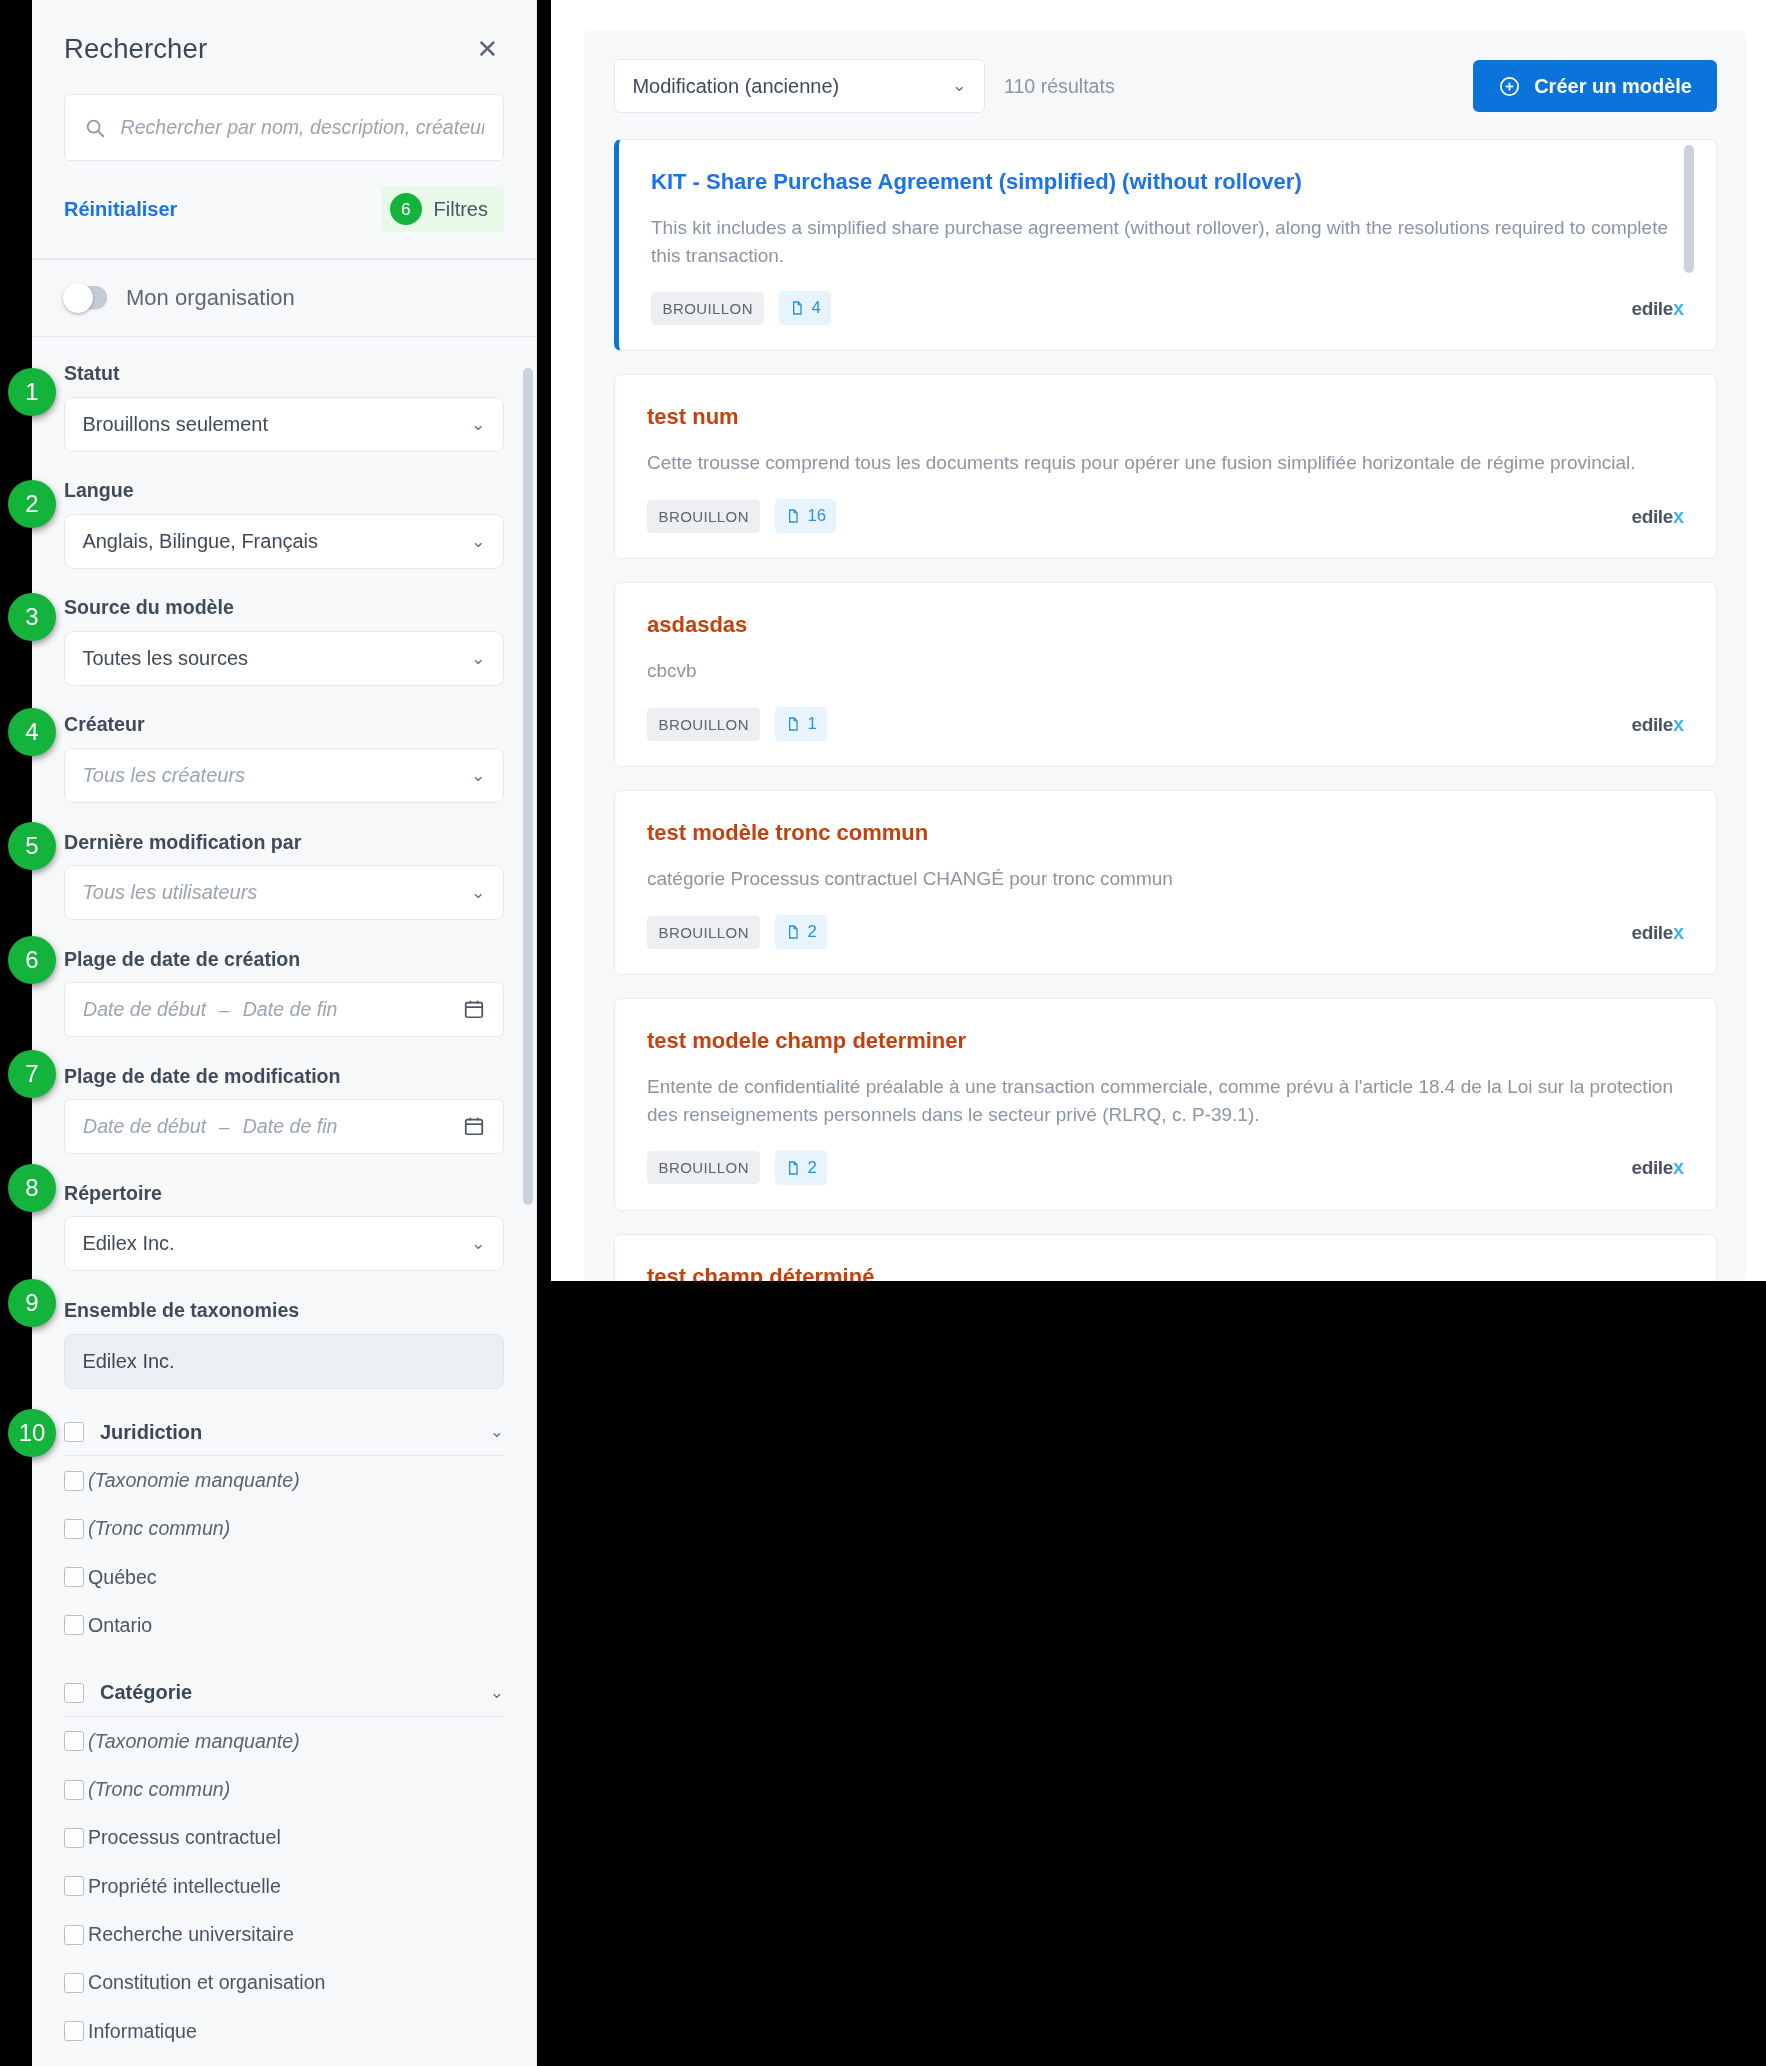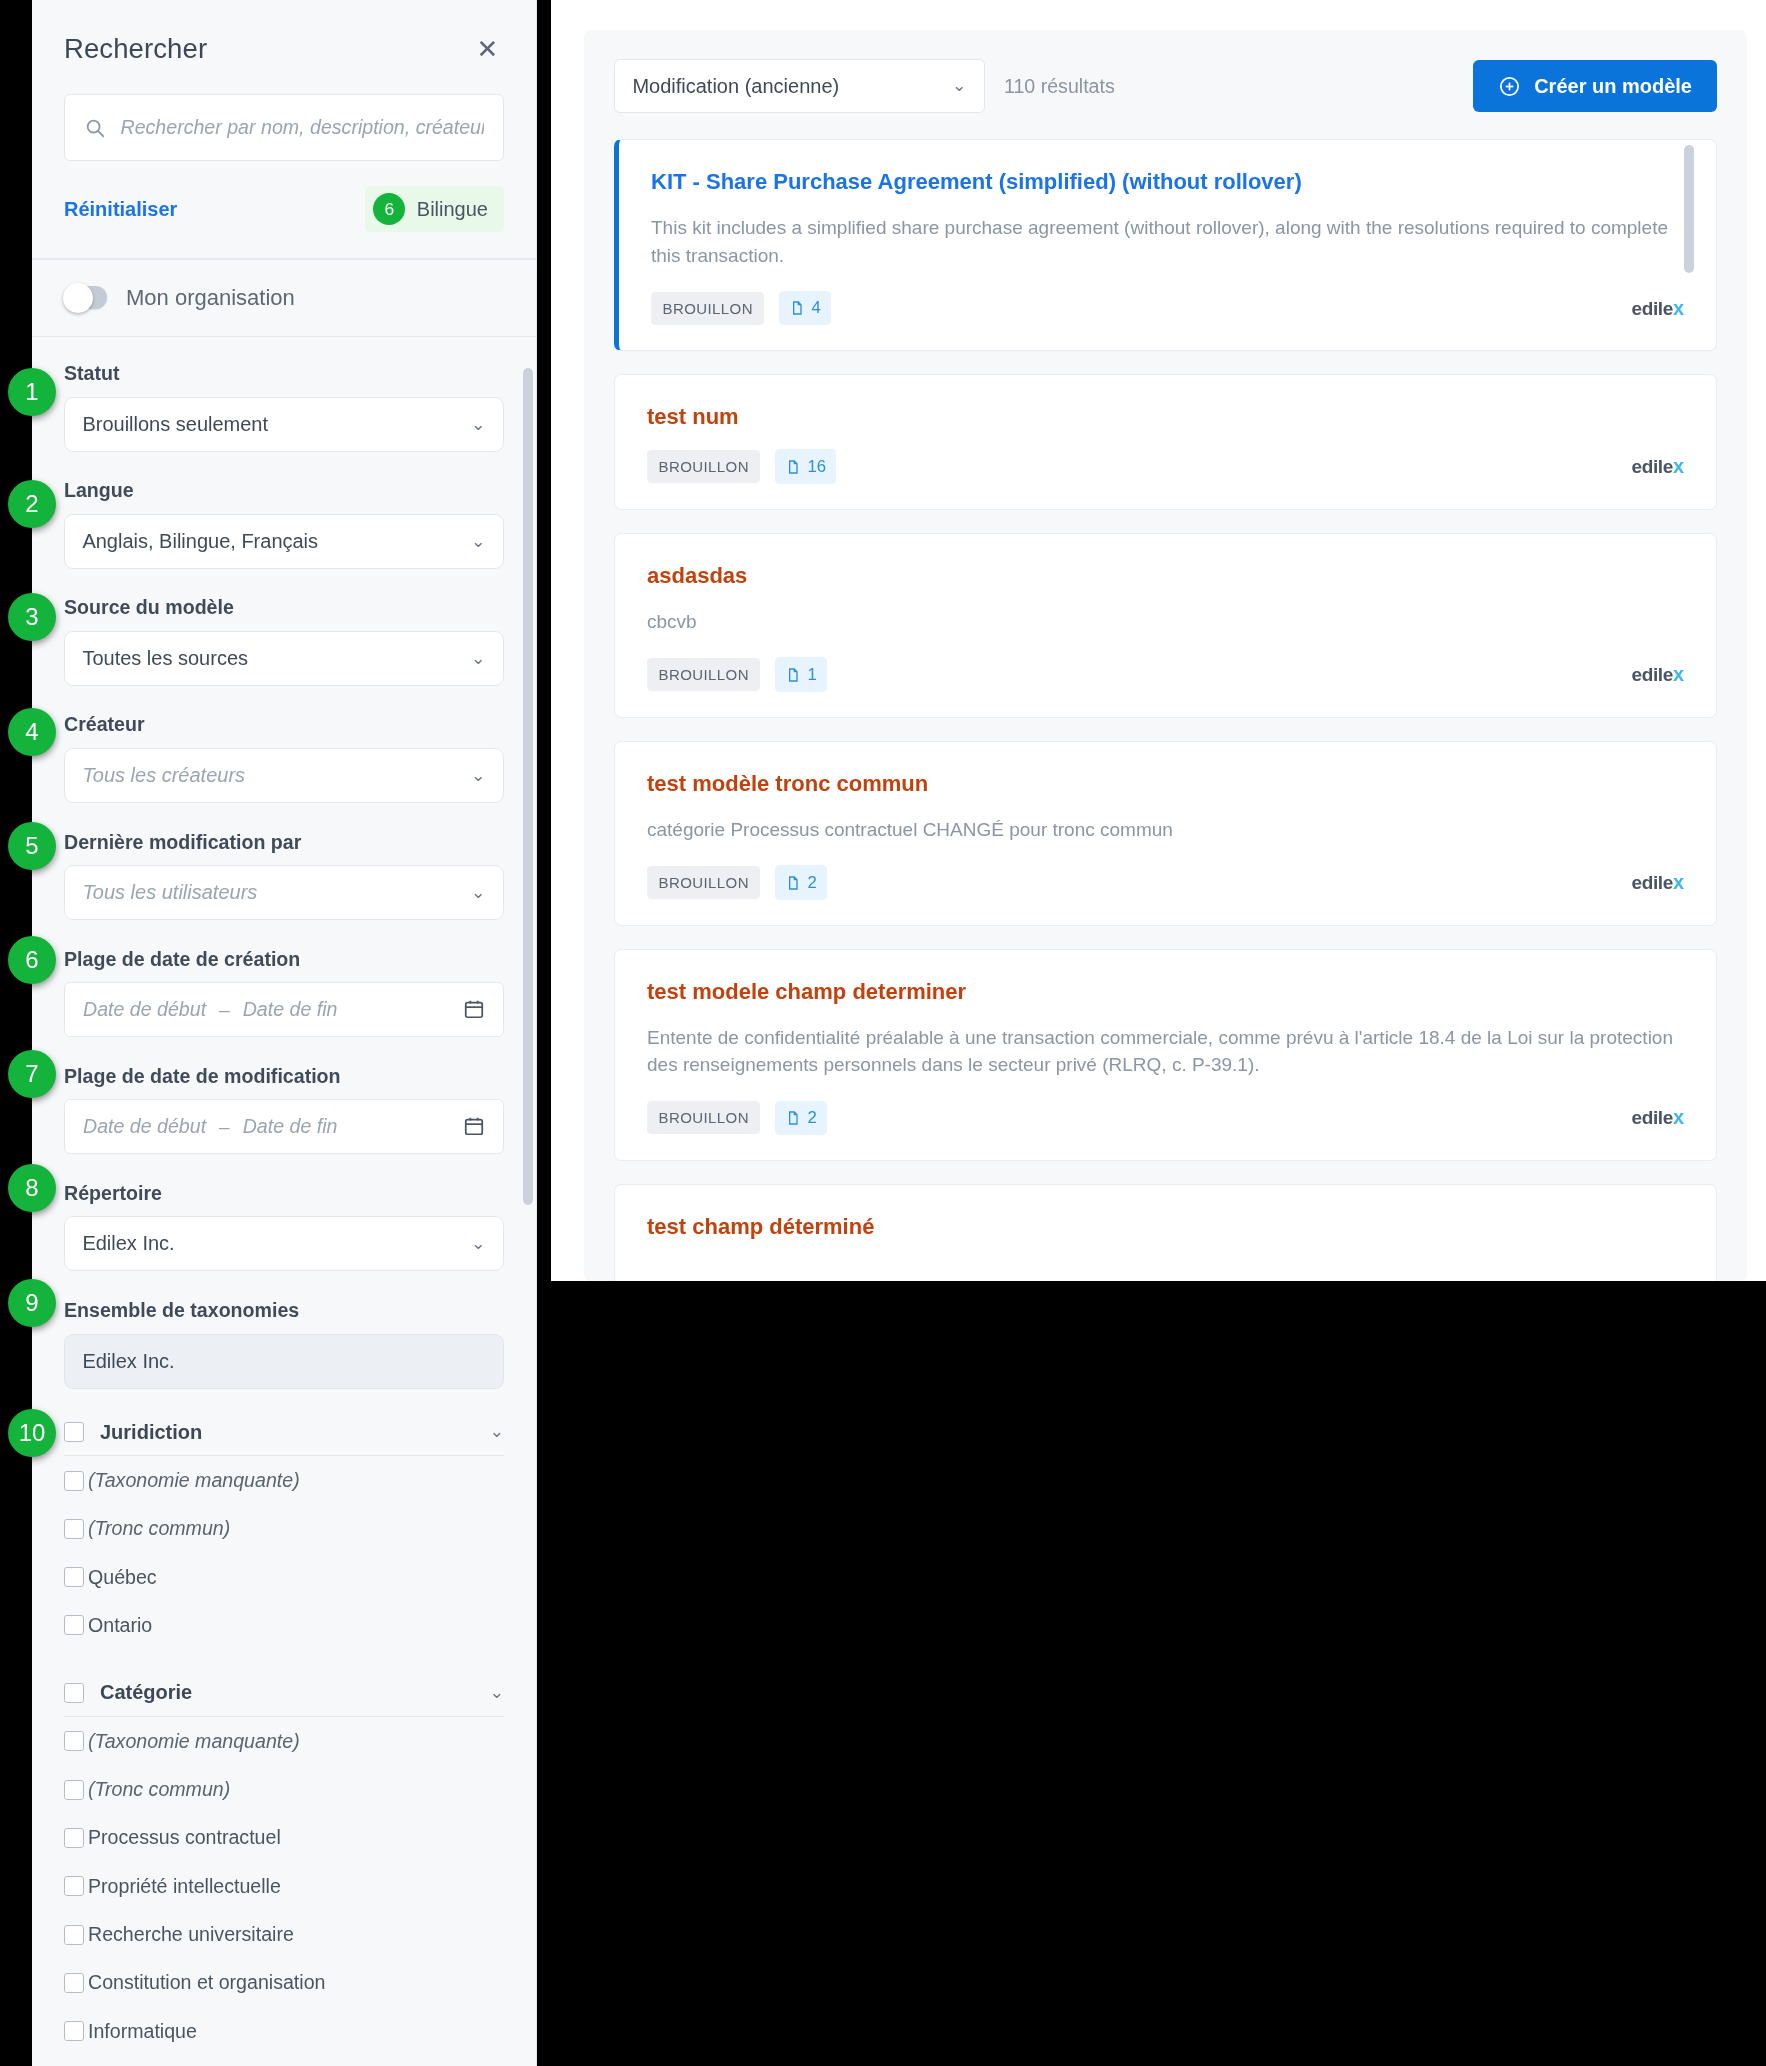--- a/index.html
+++ b/index.html
@@ -195,21 +195,21 @@
           <circle cx="10.5" cy="10.5" r="6.5"></circle>
             <line x1="15.5" y1="15.5" x2="21" y2="21" stroke-linecap="round"></line>
         </svg>
         <input class="search-input" type="text" placeholder="Rechercher par nom, description, créateur" style="">
       </div>
 
       <div class="reset-row">
         <span class="reset-link">Réinitialiser</span>
         <div class="filters-chip">
           <span class="filters-count">6</span>
-          <span class="filters-label">Bilingue</span>
+          <span class="filters-label">Filtres</span>
         </div>
       </div>
     </div>
 
     <div class="sb-divider"></div>
 
     <div class="org-row">
       <div class="toggle">
         <div class="knob"></div>
       </div>
@@ -414,20 +414,21 @@
             </span>
             <span class="logo">
               <span class="lt">edile</span>
               <span class="lx">x</span>
             </span>
           </div>
         </div>
 
         <div class="card">
           <div class="card-title">test num</div>
+          <div class="card-desc">Cette trousse comprend tous les documents requis pour opérer une fusion simplifiée horizontale de régime provincial.</div>
           <div class="card-foot">
             <span class="badge-draft">BROUILLON</span>
             <span class="badge-docs">
               <svg width="16" height="16" viewBox="0 0 24 24" fill="none" stroke="#2a8fe0" stroke-width="2">
                 <path d="M7 3h7l4 4v14H7z"></path>
                   <path d="M14 3v4h4"></path>
               </svg>
               <span>16</span>
             </span>
             <span class="logo">

